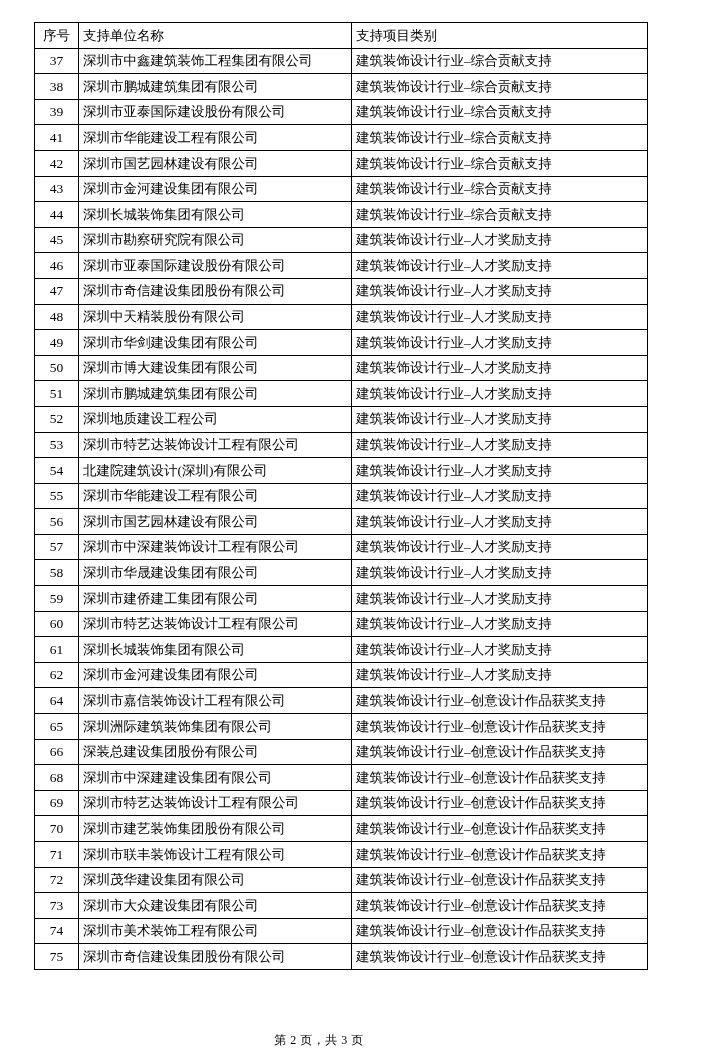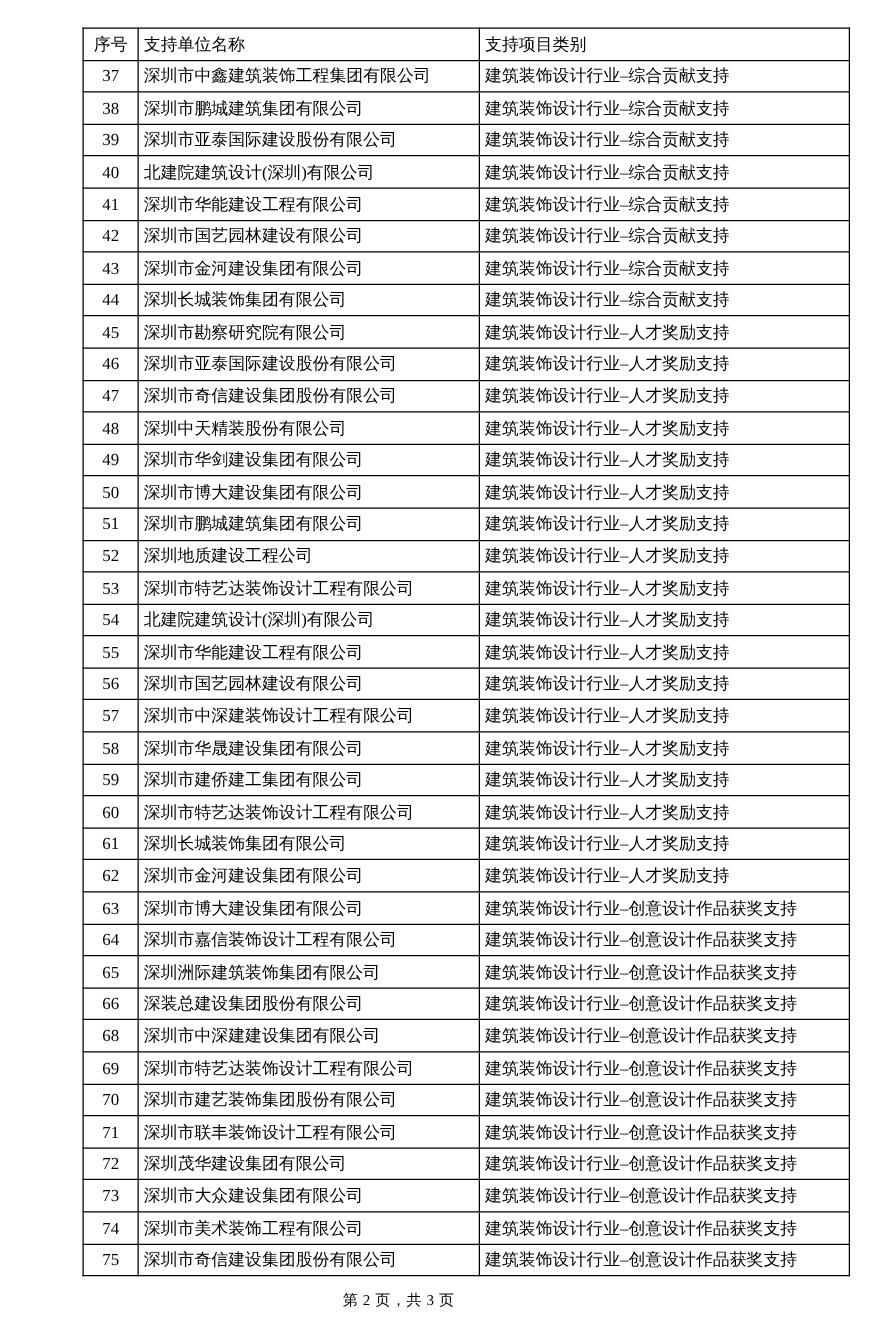--- a/index.html
+++ b/index.html
@@ -11,21 +11,21 @@
     width: 703px;
     height: 1063px;
     font-family: "Liberation Serif", "DejaVu Serif", serif;
     color: #000000;
     position: relative;
   }
   .page {
     width: 638px;
     height: 1063px;
     box-sizing: border-box;
-    padding: 22px 28px 0 66px;
+    padding: 22px 28px 0 34px;
     position: relative;
   }
   table.support-table {
     border-collapse: collapse;
     table-layout: fixed;
     width: 613px;
   }
   table.support-table th,
   table.support-table td {
     border: 1px solid #000000;
@@ -93,25 +93,20 @@
           <td class="t-no">38</td>
           <td class="t-unit">深圳市鹏城建筑集团有限公司</td>
           <td class="t-cat">建筑装饰设计行业–综合贡献支持</td>
         </tr>
         <tr>
           <td class="t-no">39</td>
           <td class="t-unit">深圳市亚泰国际建设股份有限公司</td>
           <td class="t-cat">建筑装饰设计行业–综合贡献支持</td>
         </tr>
         <tr>
-          <td class="t-no">40</td>
-          <td class="t-unit">北建院建筑设计(深圳)有限公司</td>
-          <td class="t-cat">建筑装饰设计行业–综合贡献支持</td>
-        </tr>
-        <tr>
           <td class="t-no">41</td>
           <td class="t-unit">深圳市华能建设工程有限公司</td>
           <td class="t-cat">建筑装饰设计行业–综合贡献支持</td>
         </tr>
         <tr>
           <td class="t-no">42</td>
           <td class="t-unit">深圳市国艺园林建设有限公司</td>
           <td class="t-cat">建筑装饰设计行业–综合贡献支持</td>
         </tr>
         <tr>
@@ -208,25 +203,20 @@
           <td class="t-no">61</td>
           <td class="t-unit">深圳长城装饰集团有限公司</td>
           <td class="t-cat">建筑装饰设计行业–人才奖励支持</td>
         </tr>
         <tr>
           <td class="t-no">62</td>
           <td class="t-unit">深圳市金河建设集团有限公司</td>
           <td class="t-cat">建筑装饰设计行业–人才奖励支持</td>
         </tr>
         <tr>
-          <td class="t-no">63</td>
-          <td class="t-unit">深圳市博大建设集团有限公司</td>
-          <td class="t-cat">建筑装饰设计行业–创意设计作品获奖支持</td>
-        </tr>
-        <tr>
           <td class="t-no">64</td>
           <td class="t-unit">深圳市嘉信装饰设计工程有限公司</td>
           <td class="t-cat">建筑装饰设计行业–创意设计作品获奖支持</td>
         </tr>
         <tr>
           <td class="t-no">65</td>
           <td class="t-unit">深圳洲际建筑装饰集团有限公司</td>
           <td class="t-cat">建筑装饰设计行业–创意设计作品获奖支持</td>
         </tr>
         <tr>

